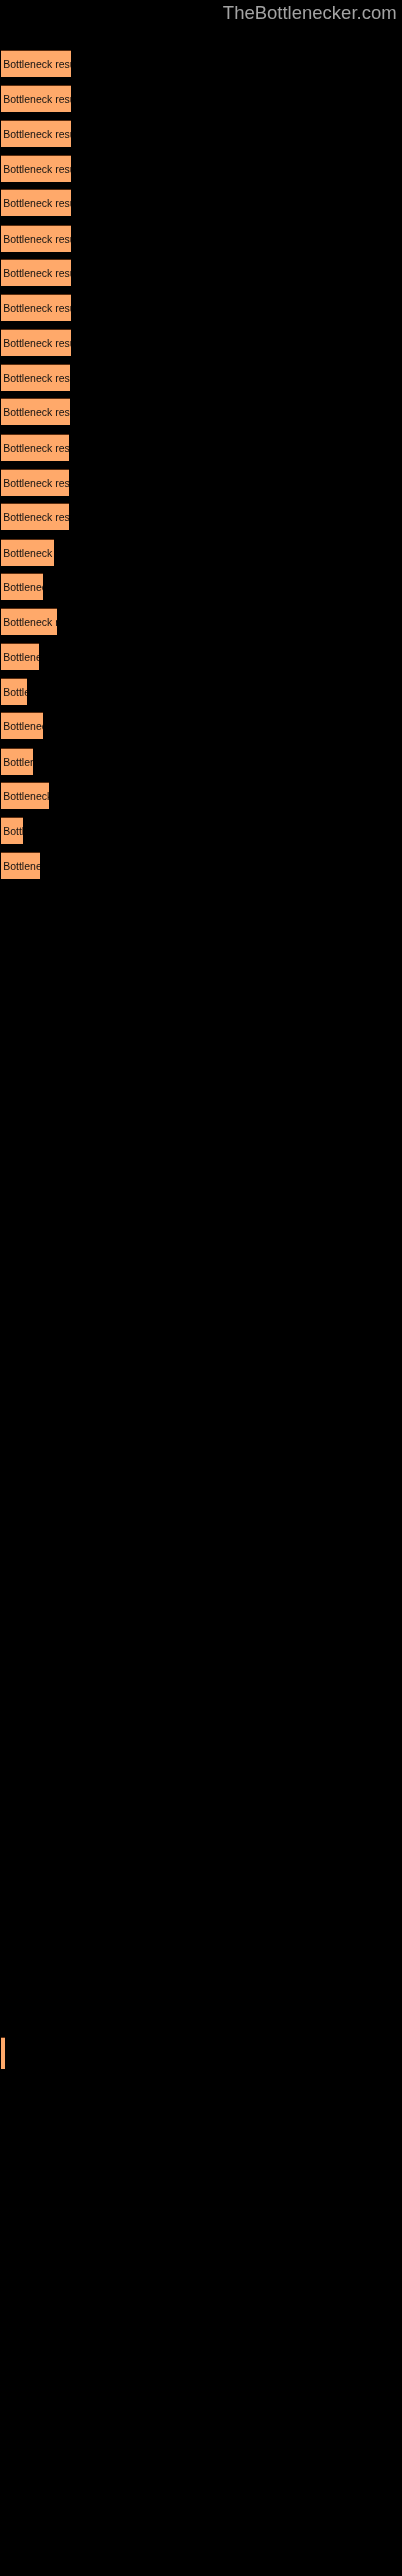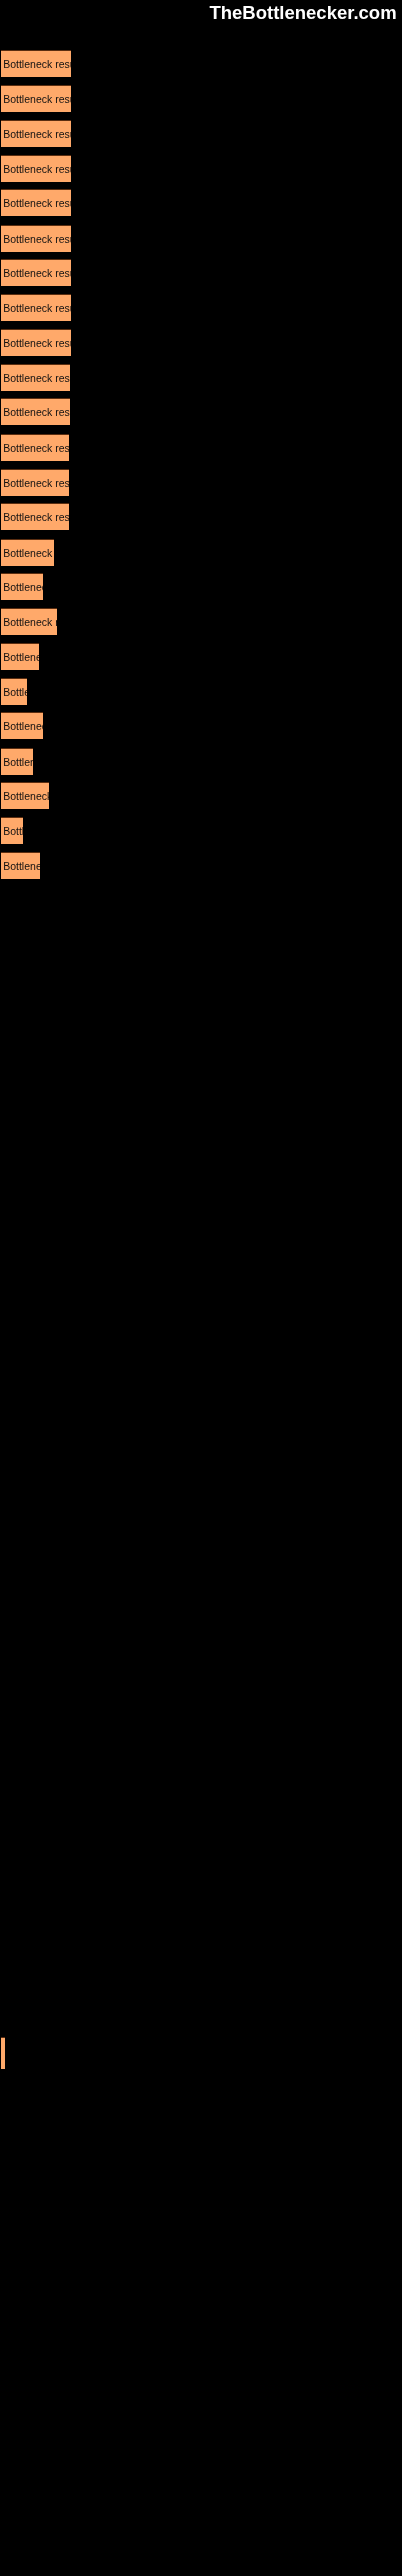--- a/index.html
+++ b/index.html
@@ -9,24 +9,24 @@
     font-family:"Liberation Sans", sans-serif;
     position:relative;
     overflow:hidden;
   }
   #chart-root{position:absolute;left:0;top:0;width:403px;height:2576px;}
   .watermark{
     position:absolute;
     right:6.4px;
     top:1.6px;
     font-size:18.5px;
-    color:#ffffff;
+    color:#a3a3a3;
     letter-spacing:0px;
     white-space:nowrap;
-    font-weight:700;
+    font-weight:400;
   }
   .bar-row{position:absolute;left:0;height:26.6px;}
   .bar{
     position:absolute;left:0;top:0;height:26.6px;
     background:#ffa96a;
     border-top:1.6px solid #5a2d10;
     box-sizing:border-box;
     overflow:hidden;
     white-space:nowrap;
   }

